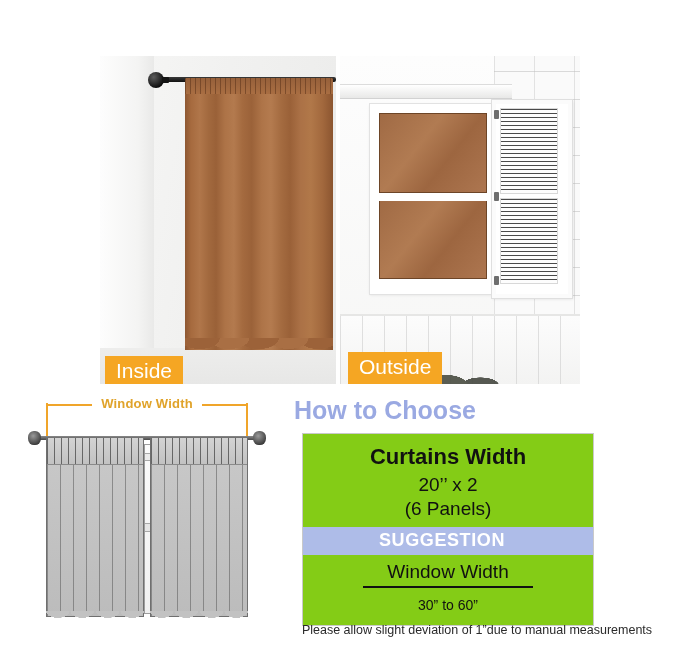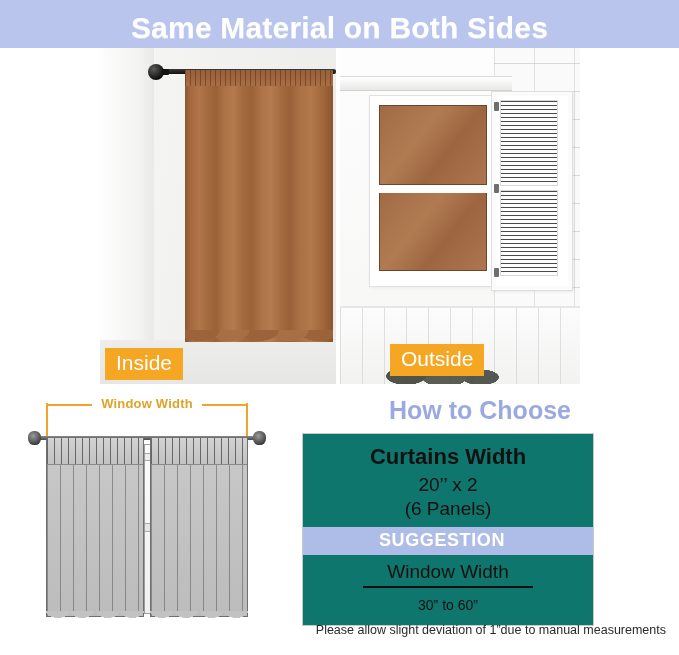--- a/index.html
+++ b/index.html
@@ -22,21 +22,21 @@
   .banner-title{
     color:#ffffff;
     font-size:30px;
     font-weight:bold;
     letter-spacing:.2px;
     font-family:"Liberation Sans", sans-serif;
     text-shadow:0 1px 0 rgba(255,255,255,.35);
   }
 
   
-  .photo-row{position:absolute;left:0;top:48px;width:679px;height:336px;background:#fff;}
+  .photo-row{position:absolute;left:0;top:56px;width:679px;height:336px;background:#fff;}
 
   .photo{position:absolute;top:0;height:336px;overflow:hidden;}
   .photo-inside{left:100px;width:236px;background:#f2f2f2;}
   .photo-outside{left:340px;width:240px;background:#fbfbfb;}
 
   
   .wall{
     position:absolute;inset:0;
     background:linear-gradient(100deg,#f7f7f6 0%,#f1f1f0 45%,#ebebea 100%);
   }
@@ -160,21 +160,21 @@
   .badge{
     position:absolute;
     background:#f5a623;
     color:#ffffff;
     font-size:21px;
     padding:3px 11px 5px 11px;
     font-family:"Liberation Sans", sans-serif;
     white-space:nowrap;
   }
   .badge-inside{left:5px;bottom:4px;}
-  .badge-outside{left:8px;bottom:8px;margin-left:42px;}
+  .badge-outside{left:8px;bottom:8px;}
 
   
   .lower{position:absolute;left:0;top:384px;width:679px;height:263px;background:#fff;}
 
   
   .diagram{position:absolute;left:22px;top:8px;width:250px;height:240px;}
   .dim-label{
     position:absolute;left:0;top:4px;width:250px;
     text-align:center;color:#e0a32a;font-size:13px;font-weight:bold;
     font-family:"Liberation Sans", sans-serif;
@@ -242,27 +242,27 @@
     background:#e6e6e6;border-top:1px solid #a8a8a8;border-bottom:1px solid #a8a8a8;
   }
   .d-window-top{
     position:absolute;left:0;top:8px;width:100%;height:6px;
     background:#ececec;border-top:1px solid #a8a8a8;border-bottom:1px solid #a8a8a8;
   }
 
   
   .choose{position:absolute;left:288px;top:12px;width:378px;height:246px;}
   .choose-title{
-    text-align:center;color:#9aa9e2;font-size:25px;font-weight:bold;
+    text-align:left;color:#9aa9e2;font-size:25px;font-weight:bold;
     font-family:"Liberation Sans", sans-serif;
     margin:0 0 8px 0;padding-left:6px;
   }
   .table-box{
     position:relative;left:14px;width:290px;
-    background:#0f766e;border:1px solid #c9c9c9;
+    background:#84cc16;border:1px solid #c9c9c9;
     padding:6px 0 10px 0;
   }
   .row{
     text-align:center;color:#111;
     font-family:"Liberation Sans", sans-serif;
   }
   .row-head{font-size:22px;font-weight:bold;padding:4px 0 3px 0;}
   .row-sub{font-size:19px;padding:1px 0;}
   .row-sug{
     background:#aebce8;color:#ffffff;font-size:18px;font-weight:bold;
@@ -270,32 +270,29 @@
   }
   .row-ww{
     font-size:19px;padding:6px 0 3px 0;
     display:flex;justify-content:center;
   }
   .row-ww span{border-bottom:2px solid #111;padding:0 24px 3px 24px;}
   .row-range{font-size:14px;padding:6px 0 2px 0;}
 
   .note{
     position:absolute;left:0;top:227px;width:378px;
-    text-align:right;color:#2a2a2a;font-size:12.5px;
+    text-align:center;color:#2a2a2a;font-size:12.5px;
     font-family:"Liberation Sans", sans-serif;
   }
 </style>
 </head>
 <body>
 
 <div class="page">
 
-  <div class="banner">
-    <div class="banner-title">Same Material on Both Sides</div>
-  </div>
 
   <div class="photo-row">
 
     <div class="photo photo-inside">
       <div class="wall"></div>
       <div class="wall-edge"></div>
       <div class="floor"></div>
       <div class="rod"></div>
       <div class="finial"></div>
       <div class="finial-neck"></div>

